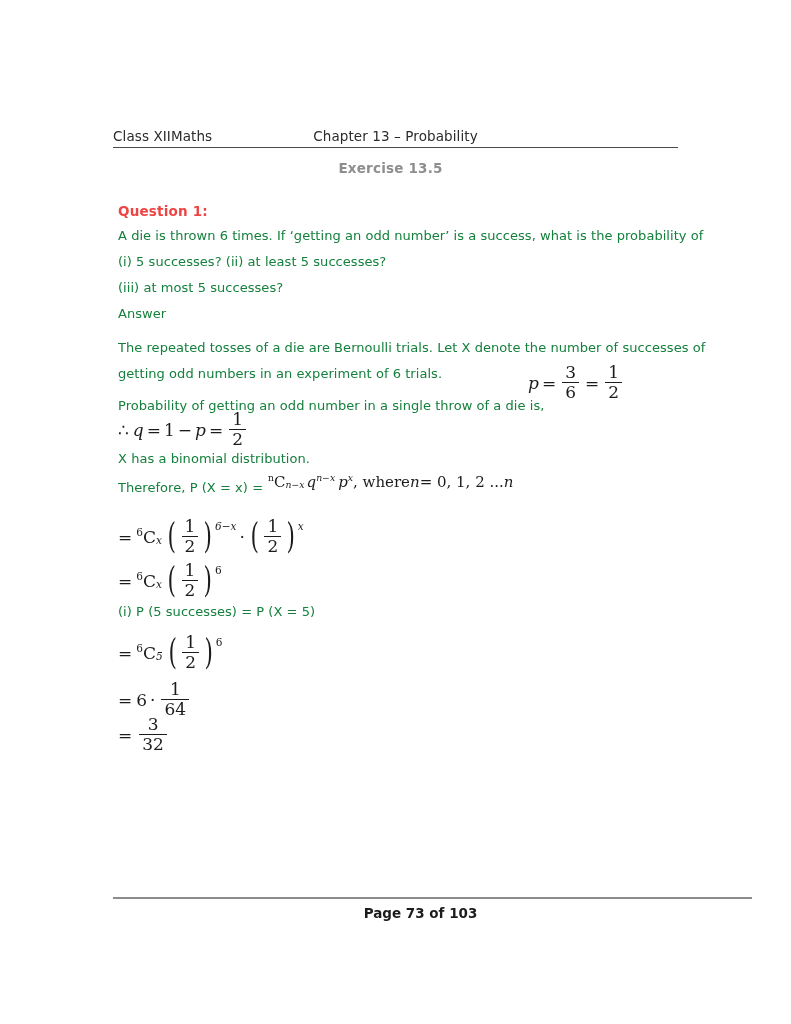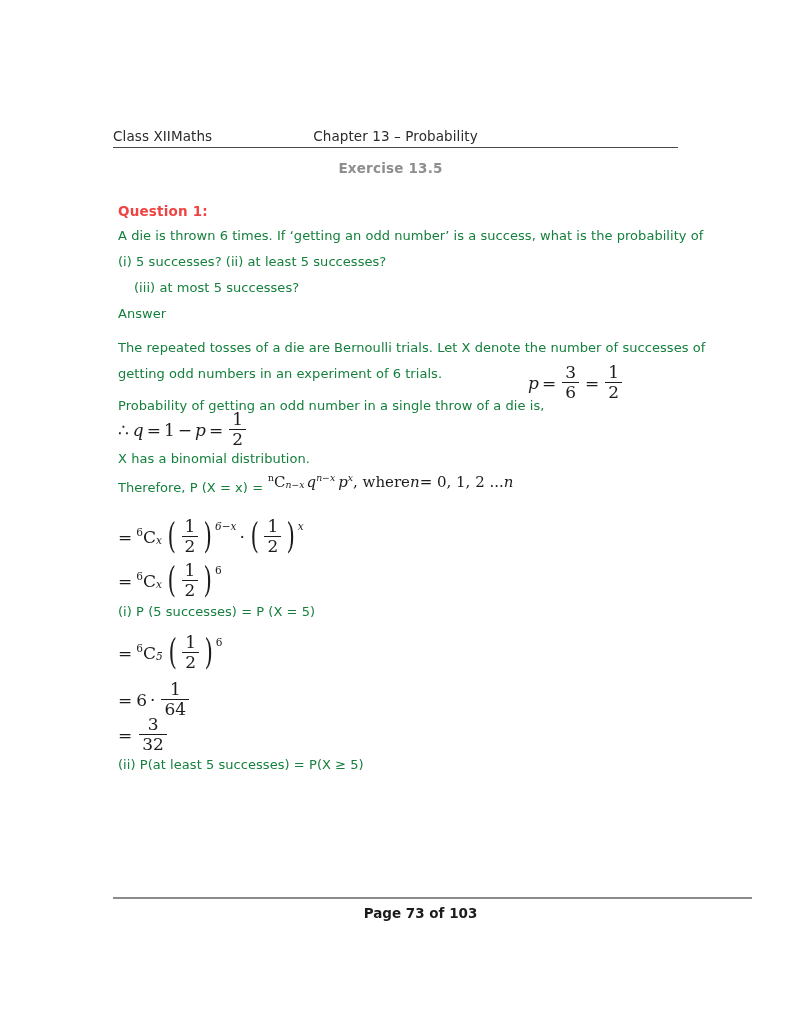--- a/index.html
+++ b/index.html
@@ -173,21 +173,21 @@
     <span class="header-center">Chapter 13 – Probability</span>
   </div>
   <div class="header-rule"></div>
 
   <div class="exercise-title">Exercise 13.5</div>
 
   <div class="q-label">Question 1:</div>
 
   <div class="line" style="top:228px;">A die is thrown 6 times. If ‘getting an odd number’ is a success, what is the probability of</div>
   <div class="line" style="top:254px;">(i) 5 successes? (ii) at least 5 successes?</div>
-  <div class="line" style="top:280px;margin-left:16px;">(iii) at most 5 successes?</div>
+  <div class="line" style="top:280px;">(iii) at most 5 successes?</div>
 
   <div class="line" style="top:306px;">Answer</div>
 
   <div class="line" style="top:340px;">The repeated tosses of a die are Bernoulli trials. Let X denote the number of successes of</div>
   <div class="line" style="top:366px;">getting odd numbers in an experiment of 6 trials.</div>
 
   <div class="line" style="top:398px;">Probability of getting an odd number in a single throw of a die is,</div>
 
   <div class="math" style="left:528px; top:364px;">
     <span class="mi">p</span>
@@ -306,18 +306,17 @@
   </div>
 
   <div class="math" style="left:118px; top:716px;">
     <span class="eq">=</span>
     <span class="frac">
       <span class="num">3</span>
       <span class="den">32</span>
     </span>
   </div>
 
-  <div class="line" style="top:757px;">(ii) P(at least 5 successes) = P(X ≥ 5)</div>
 
   <div class="footer-rule"></div>
   <div class="footer-text">Page 73 of 103</div>
 
 </div>
 
 </body></html>

